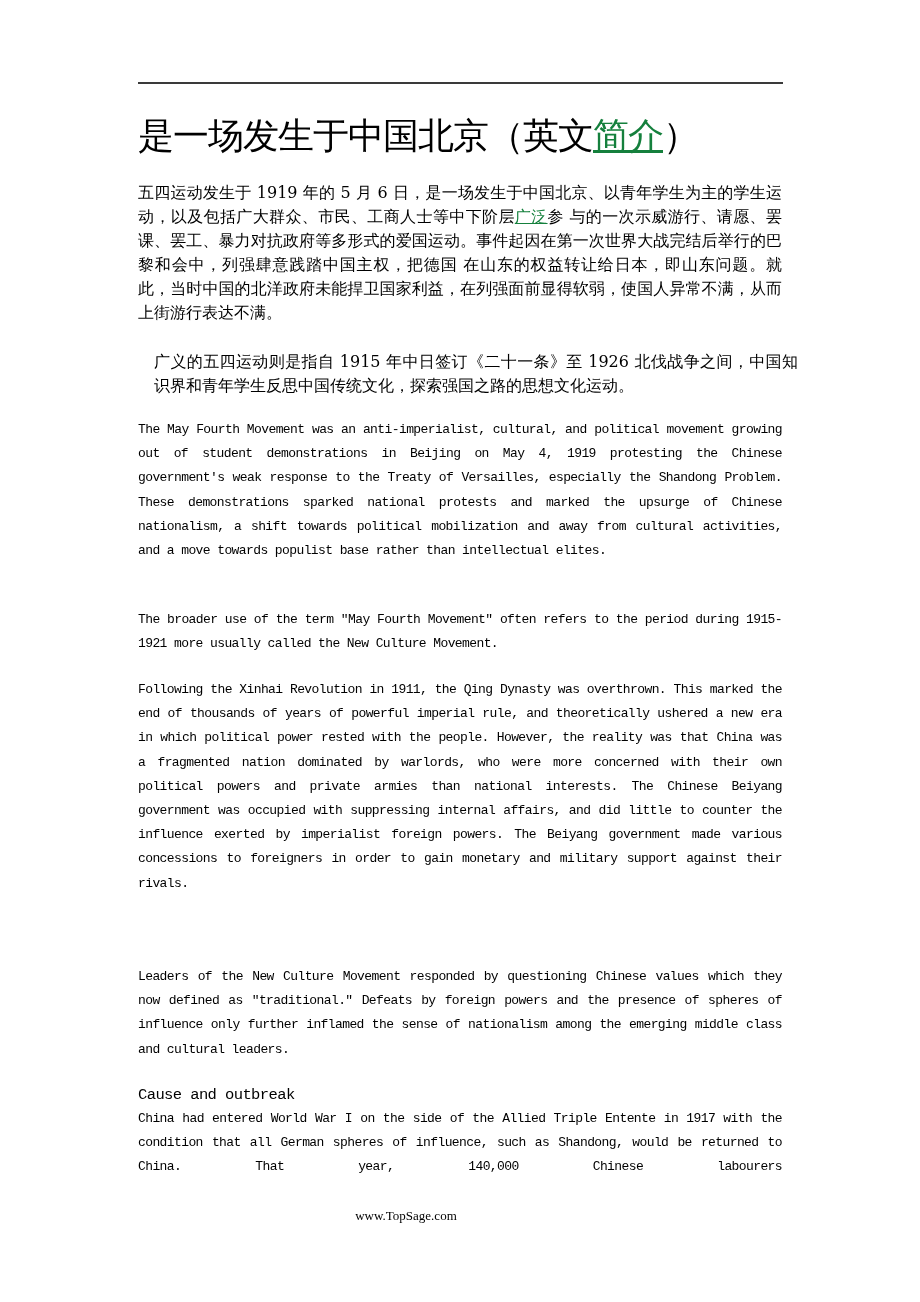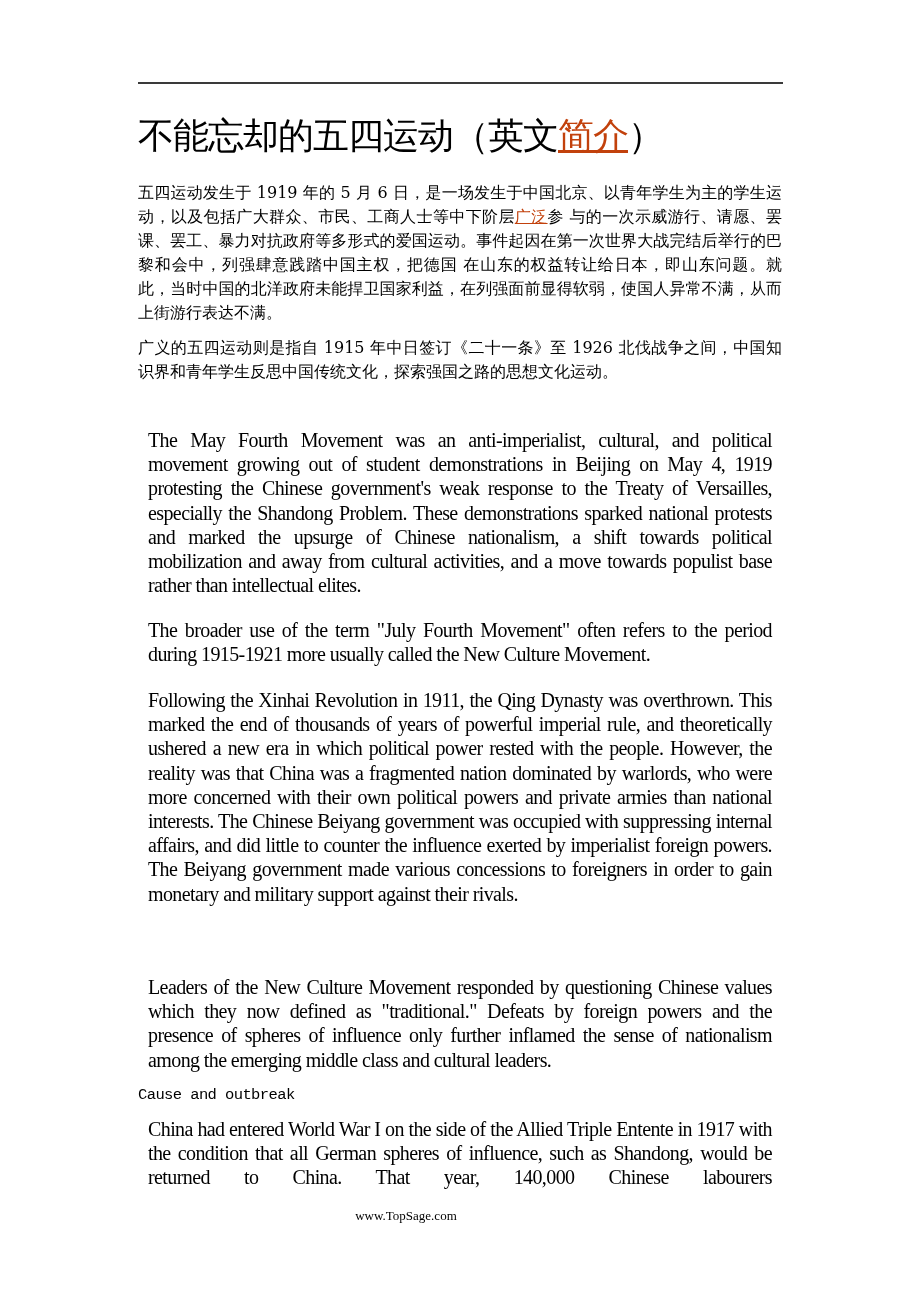--- a/index.html
+++ b/index.html
@@ -34,46 +34,46 @@
       top: 110px;
       margin: 0;
       font-family: "DejaVu Serif", serif;
       font-size: 36px;
       font-weight: normal;
       line-height: 52px;
       white-space: nowrap;
       letter-spacing: -1px;
     }
     a.link {
-      color: #c2410c;
+      color: #15803d;
       text-decoration: underline;
     }
     .cn {
       font-family: "DejaVu Serif", serif;
       font-size: 16px;
       line-height: 24px;
       margin: 0;
       text-align: justify;
     }
     .en {
-      font-family: Liberation Serif, serif;
-      font-size: 20px;
+      font-family: Liberation Mono, monospace;
+      font-size: 13px;
       line-height: 24.2px;
-      margin: 10px;
+      margin: 0;
       letter-spacing: -0.6px;
       text-align: justify;
       text-align-last: left;
     }
     .block {
       position: absolute;
       left: 0;
       width: 644px;
     }
     #p1 { top: 181px; }
-    #p2 { top: 336px; }
+    #p2 { top: 350px; margin-left: 16px; }
     #p3 { top: 418px; }
     #p4 { top: 608px; }
     #bg { top: 678px; }
     #p6 { top: 965px; }
     #cause { top: 1083px; }
     .heading-row {
       font-family: "Liberation Mono", monospace;
       font-size: 15.5px;
       line-height: 24.2px;
       letter-spacing: -0.6px;
@@ -98,36 +98,36 @@
       font-size: 13px;
       color: #000;
     }
   </style>
 </head>
 <body>
 
 <div class="page">
   <div class="top-rule"></div>
 
-  <h1 class="title"><span>不能忘却的五四运动（英文</span><a class="link" href="#">简介</a><span>）</span></h1>
+  <h1 class="title"><span>是一场发生于中国北京（英文</span><a class="link" href="#">简介</a><span>）</span></h1>
 
   <div class="block" id="p1">
     <p class="cn"><span>五四运动发生于 1919 年的 5 月 6 日，是一场发生于中国北京、以青年学生为主的学生运动，以及包括广大群众、市民、工商人士等中下阶层</span><a class="link" href="#">广泛</a><span>参 与的一次示威游行、请愿、罢课、罢工、暴力对抗政府等多形式的爱国运动。事件起因在第一次世界大战完结后举行的巴黎和会中，列强肆意践踏中国主权，把德国 在山东的权益转让给日本，即山东问题。就此，当时中国的北洋政府未能捍卫国家利益，在列强面前显得软弱，使国人异常不满，从而上街游行表达不满。</span></p>
   </div>
 
   <div class="block" id="p2">
     <p class="cn">广义的五四运动则是指自 1915 年中日签订《二十一条》至 1926 北伐战争之间，中国知识界和青年学生反思中国传统文化，探索强国之路的思想文化运动。</p>
   </div>
 
   <div class="block" id="p3">
     <p class="en">The May Fourth Movement was an anti-imperialist, cultural, and political movement growing out of student demonstrations in Beijing on May 4, 1919 protesting the Chinese government's weak response to the Treaty of Versailles, especially the Shandong Problem. These demonstrations sparked national protests and marked the upsurge of Chinese nationalism, a shift towards political mobilization and away from cultural activities, and a move towards populist base rather than intellectual elites.</p>
   </div>
 
   <div class="block" id="p4">
-    <p class="en">The broader use of the term "July Fourth Movement" often refers to the period during 1915-1921 more usually called the New Culture Movement.</p>
+    <p class="en">The broader use of the term "May Fourth Movement" often refers to the period during 1915-1921 more usually called the New Culture Movement.</p>
   </div>
 
   <div class="block" id="bg">
     <p class="en">Following the Xinhai Revolution in 1911, the Qing Dynasty was overthrown. This marked the end of thousands of years of powerful imperial rule, and theoretically ushered a new era in which political power rested with the people. However, the reality was that China was a fragmented nation dominated by warlords, who were more concerned with their own political powers and private armies than national interests. The Chinese Beiyang government was occupied with suppressing internal affairs, and did little to counter the influence exerted by imperialist foreign powers. The Beiyang government made various concessions to foreigners in order to gain monetary and military support against their rivals.</p>
   </div>
 
   <div class="block" id="p6">
     <p class="en">Leaders of the New Culture Movement responded by questioning Chinese values which they now defined as "traditional." Defeats by foreign powers and the presence of spheres of influence only further inflamed the sense of nationalism among the emerging middle class and cultural leaders.</p>
   </div>
 

